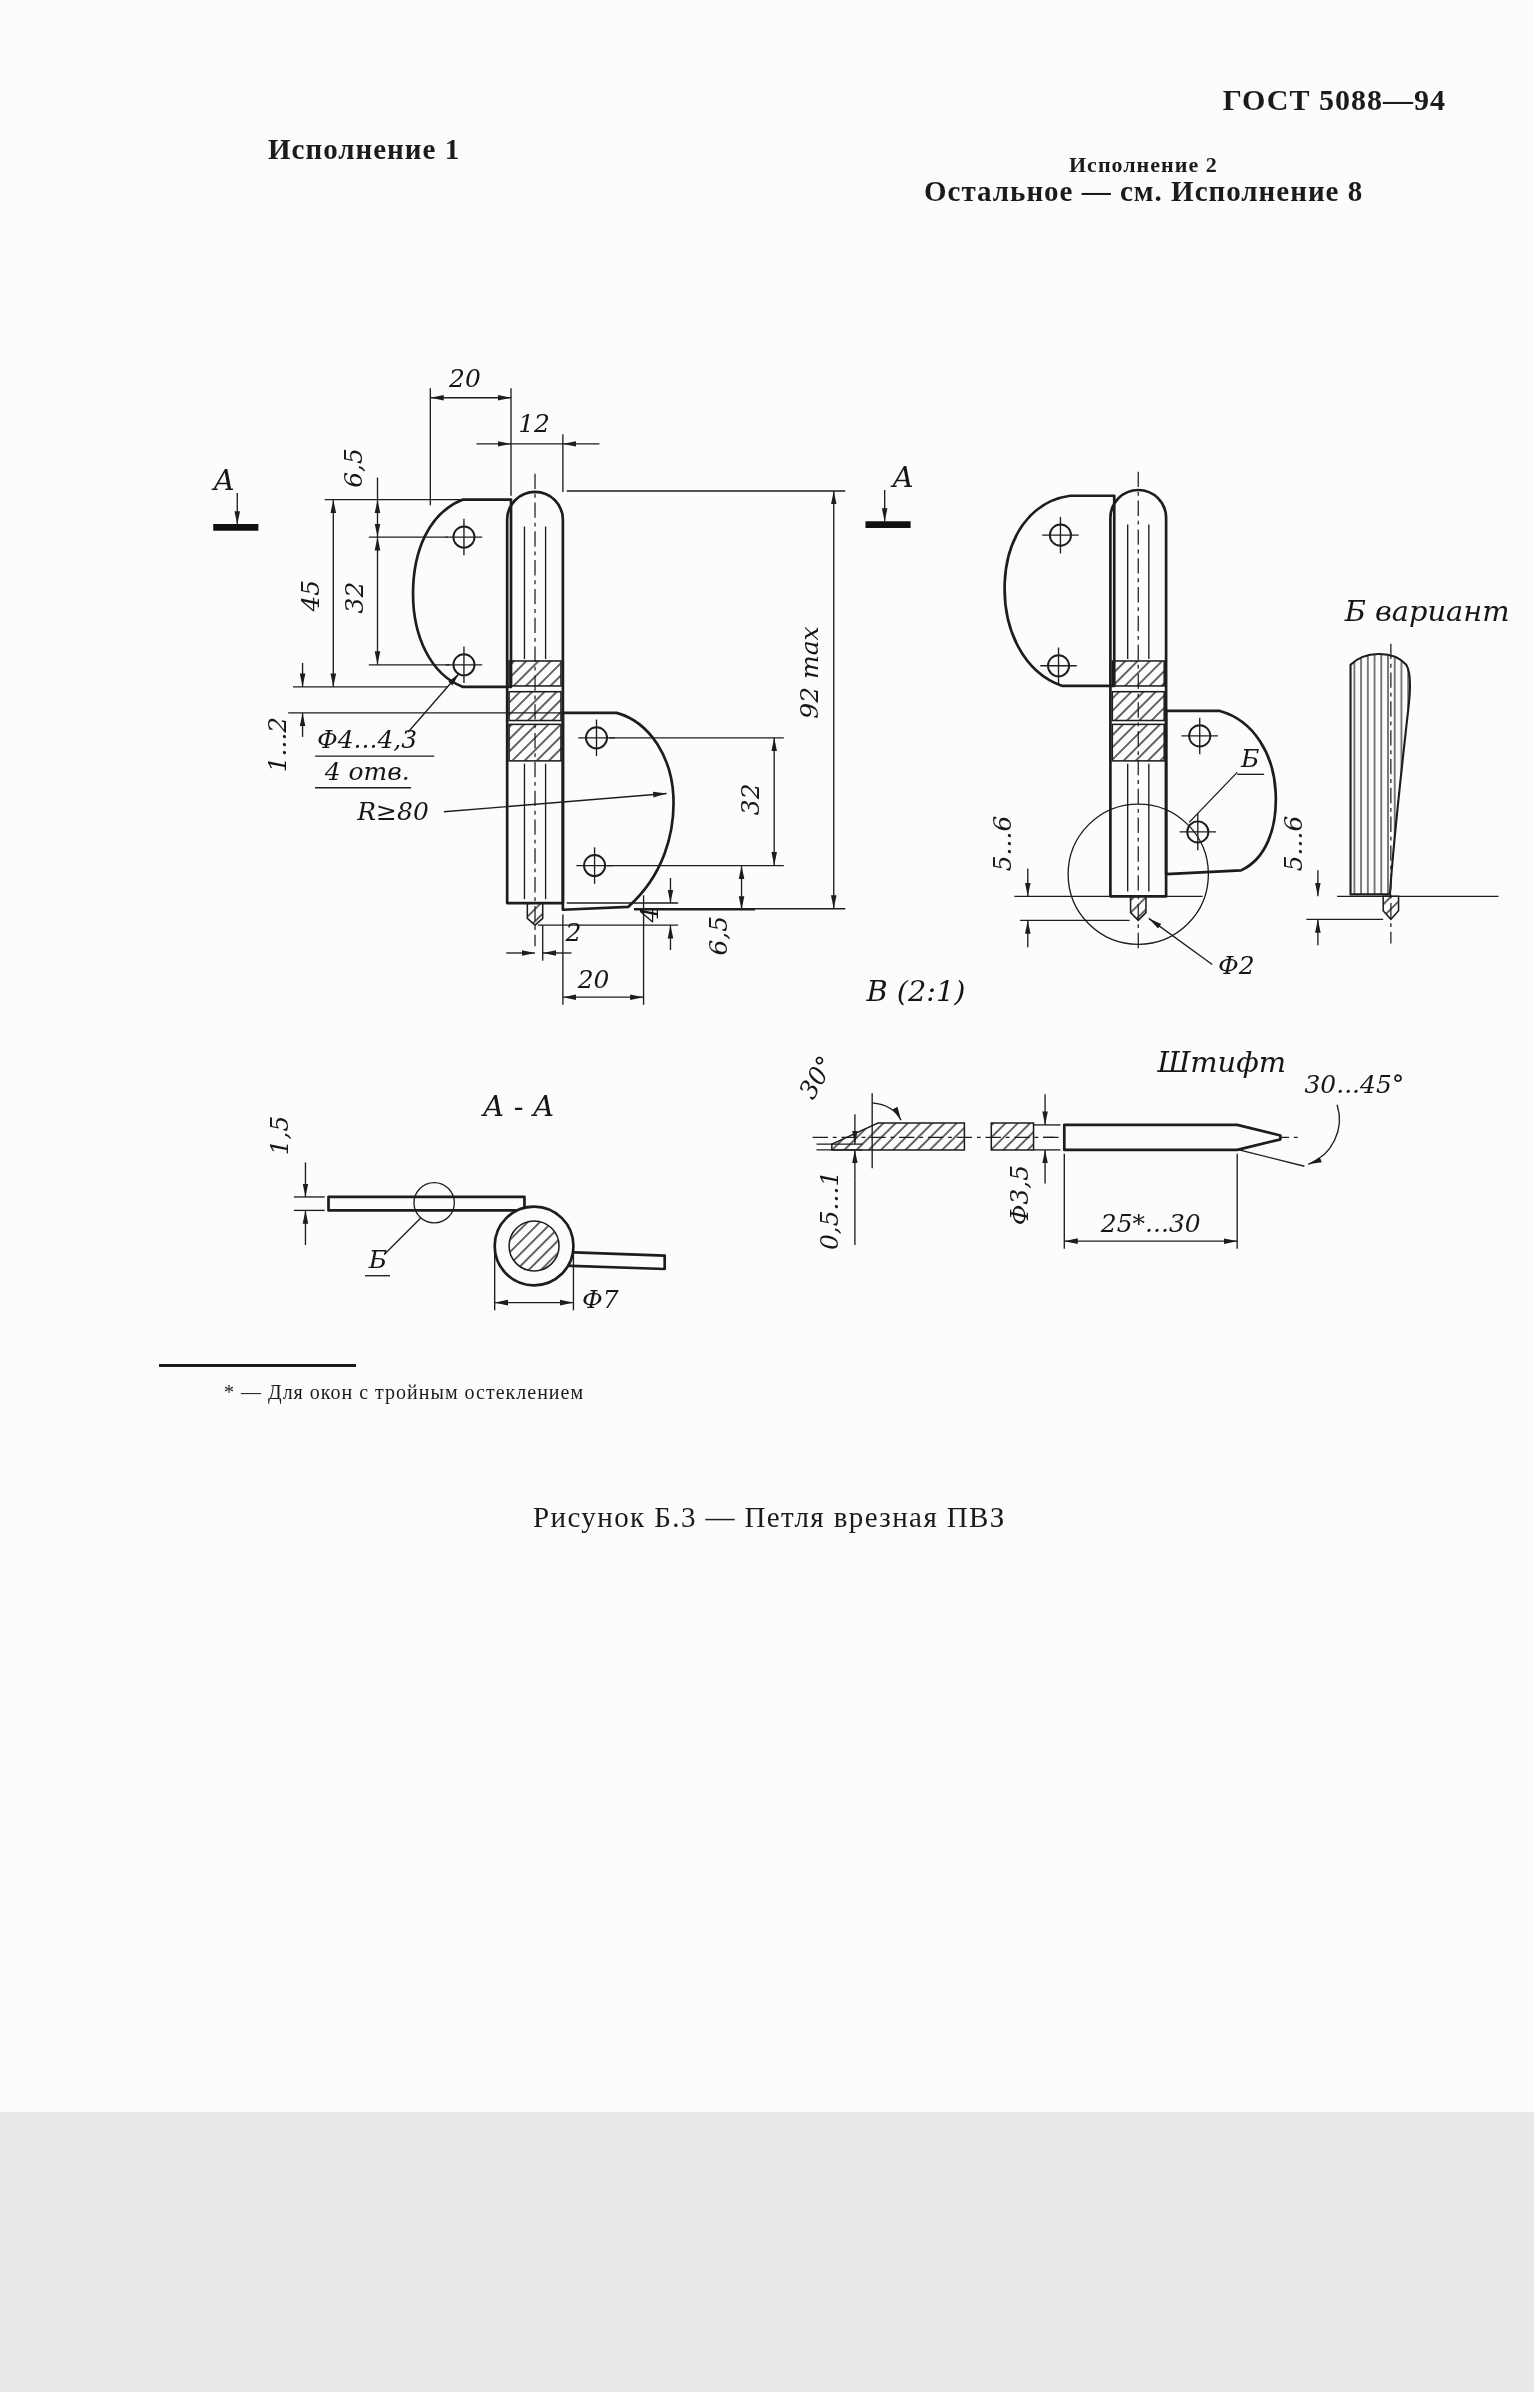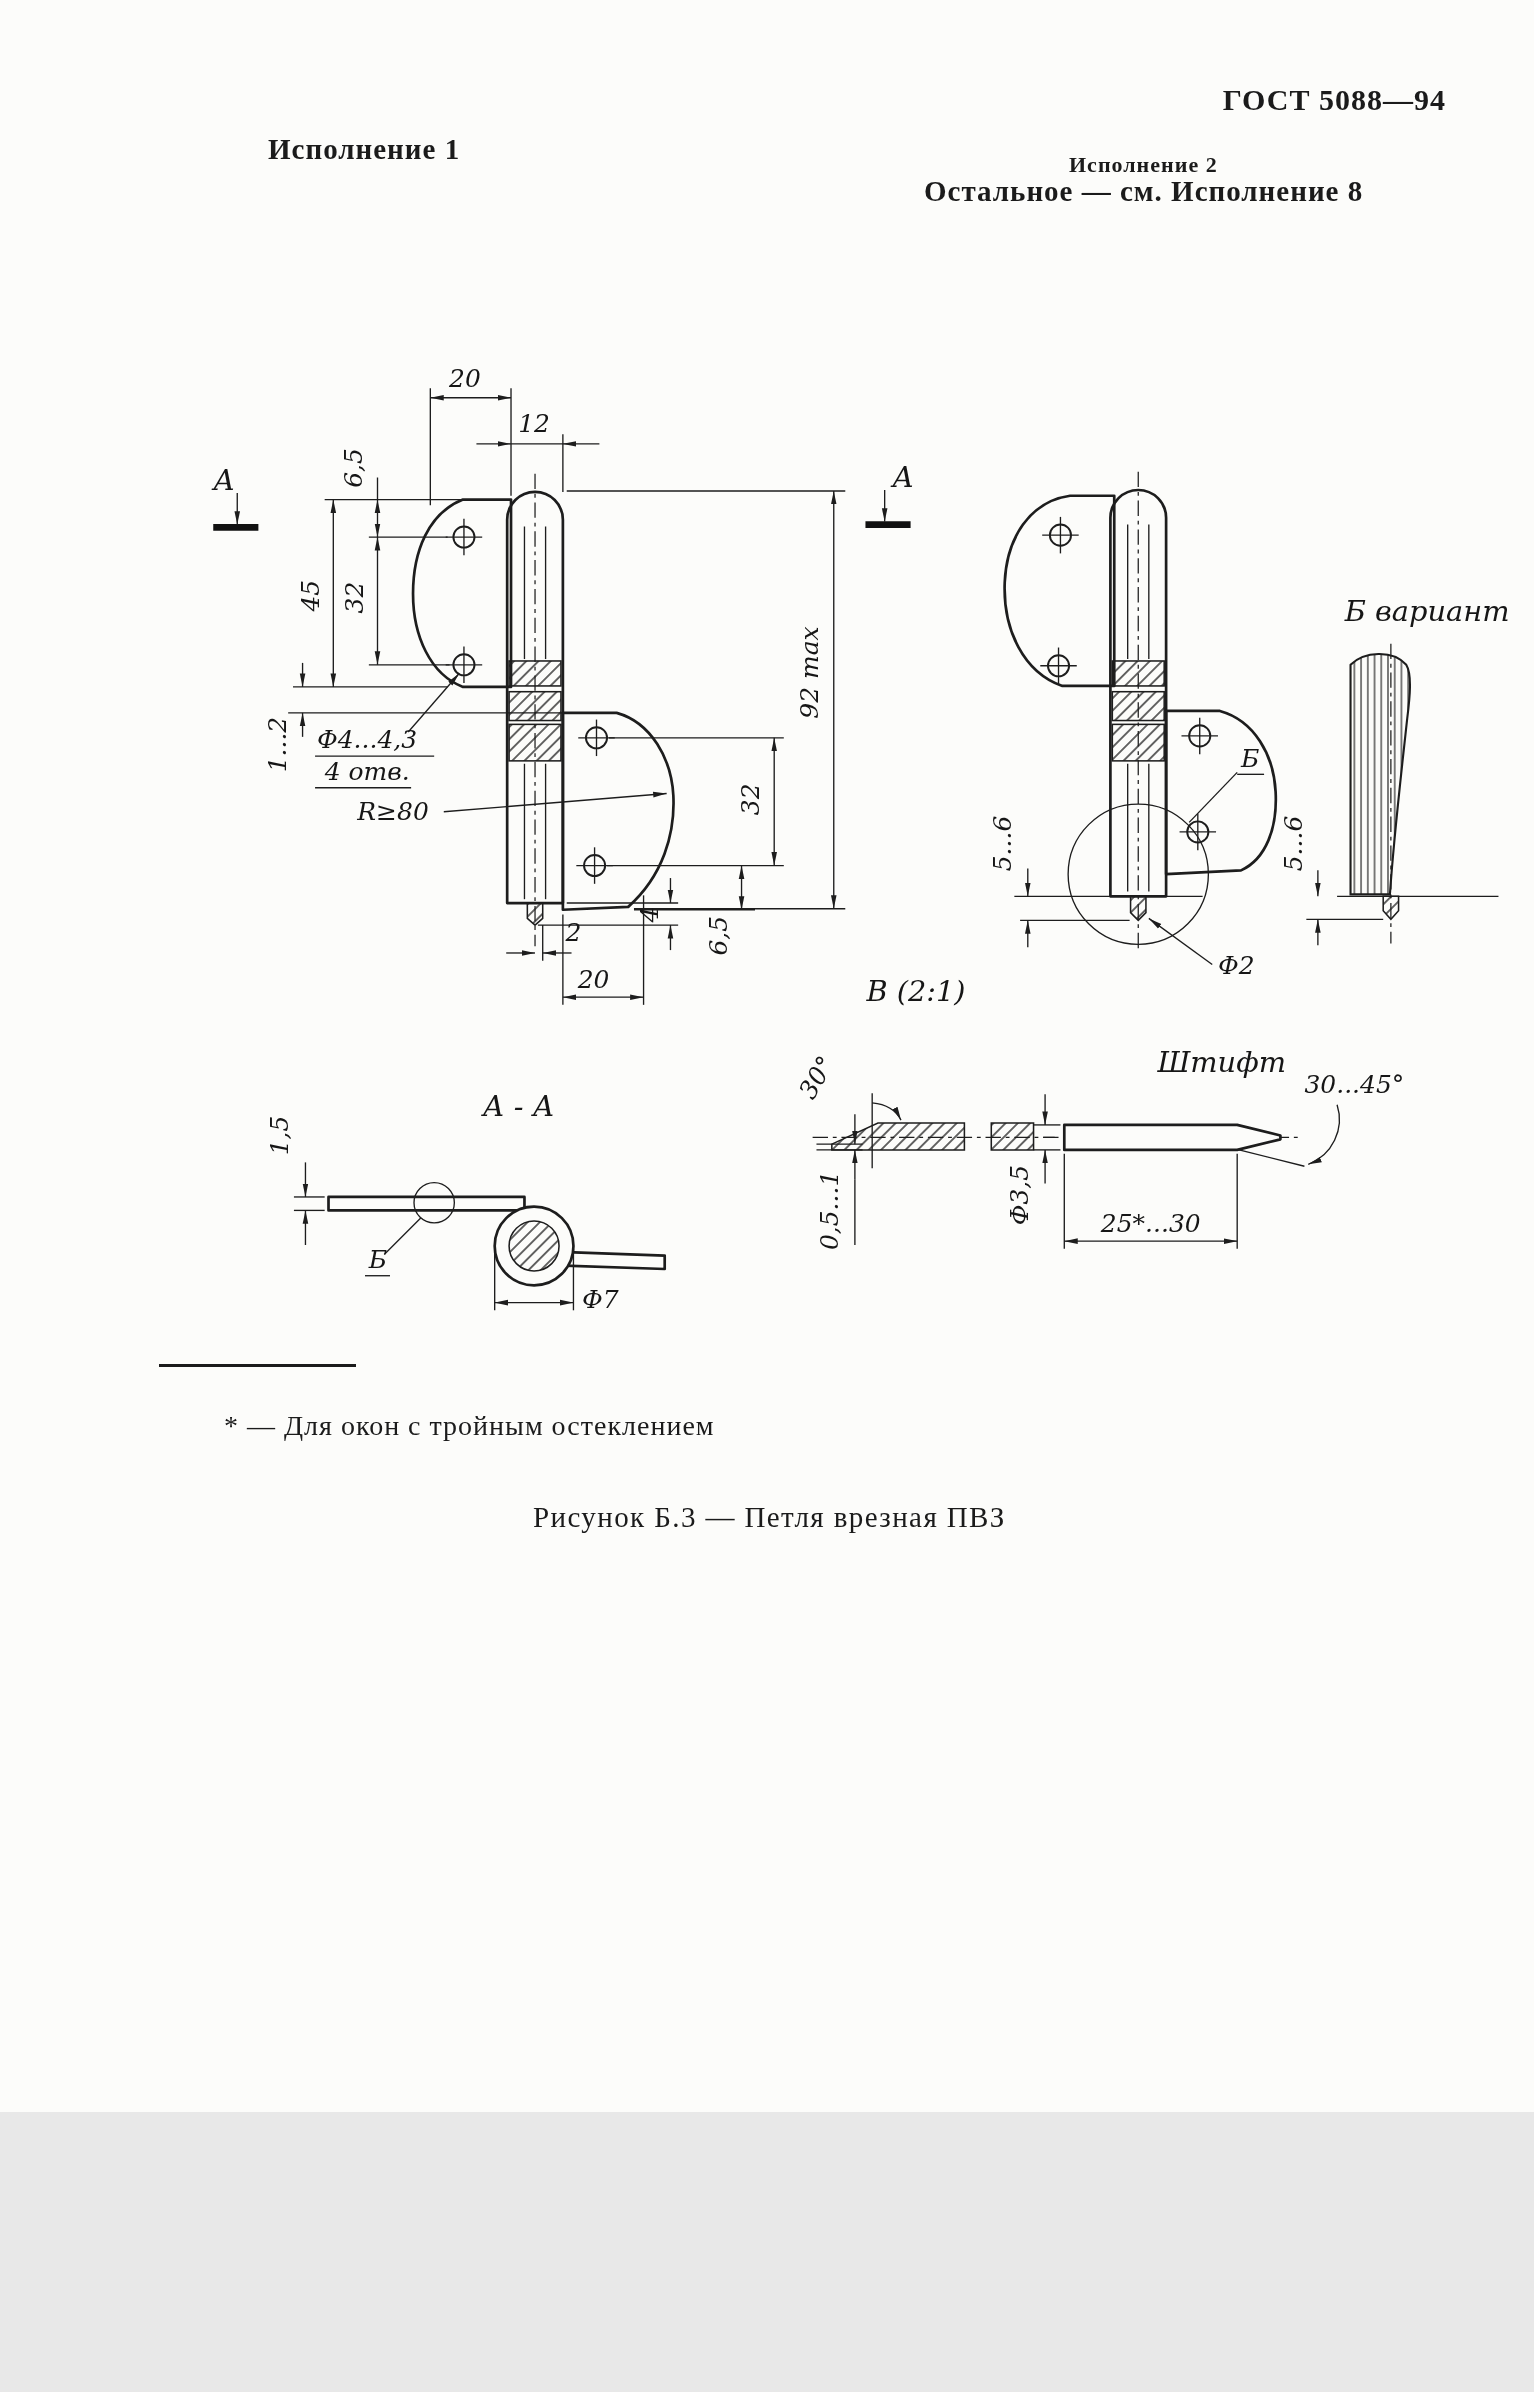--- a/index.html
+++ b/index.html
@@ -4,21 +4,21 @@
 <style>
   html,body{margin:0;padding:0;background:#e8e8e8;}
   .page{position:relative;width:1534px;height:2112px;background:#fcfcfa;margin:0 auto;
         font-family:"Liberation Serif","DejaVu Serif",serif;color:#1b1b1b;overflow:hidden;}
   .abs{position:absolute;white-space:nowrap;}
   .gost-header{right:88px;top:83px;font-size:30px;font-weight:bold;letter-spacing:1px;}
   .title-left{left:268px;top:133px;font-size:29px;font-weight:bold;letter-spacing:1px;}
   .title-right{left:1069px;top:131px;font-size:22px;font-weight:bold;letter-spacing:1px;margin-top:21px;}
   .subtitle-right{left:924px;top:175px;font-size:29px;font-weight:bold;letter-spacing:1px;}
   .footnote-rule{left:159px;top:1364px;width:197px;height:2.9px;background:#1b1b1b;}
-  .footnote-1{left:224px;top:1381px;font-size:28px;letter-spacing:1px;margin-top:29px;}
+  .footnote-1{left:224px;top:1381px;font-size:20px;letter-spacing:1px;}
   .footnote-2{left:293px;top:1425px;font-size:28px;letter-spacing:1px;}
   .figure-caption{left:533px;top:1501px;font-size:29px;letter-spacing:1.4px;}
   .page-number{left:1438px;top:2110px;font-size:30px;}
   svg{position:absolute;left:0;top:0;}
   .ol{fill:none;stroke:#1d1d1d;stroke-width:2.8;stroke-linejoin:round;stroke-linecap:round;}
   .olw{fill:#fcfcfa;stroke:#1d1d1d;stroke-width:2.8;stroke-linejoin:round;}
   .th{fill:none;stroke:#1d1d1d;stroke-width:1.4;}
   .cl{fill:none;stroke:#1d1d1d;stroke-width:1.3;stroke-dasharray:16 5 4 5;}
   .hatch{fill:url(#h45);stroke:#1d1d1d;stroke-width:1.6;}
   .hatchv{fill:url(#hv);stroke:#1d1d1d;stroke-width:2.2;}

